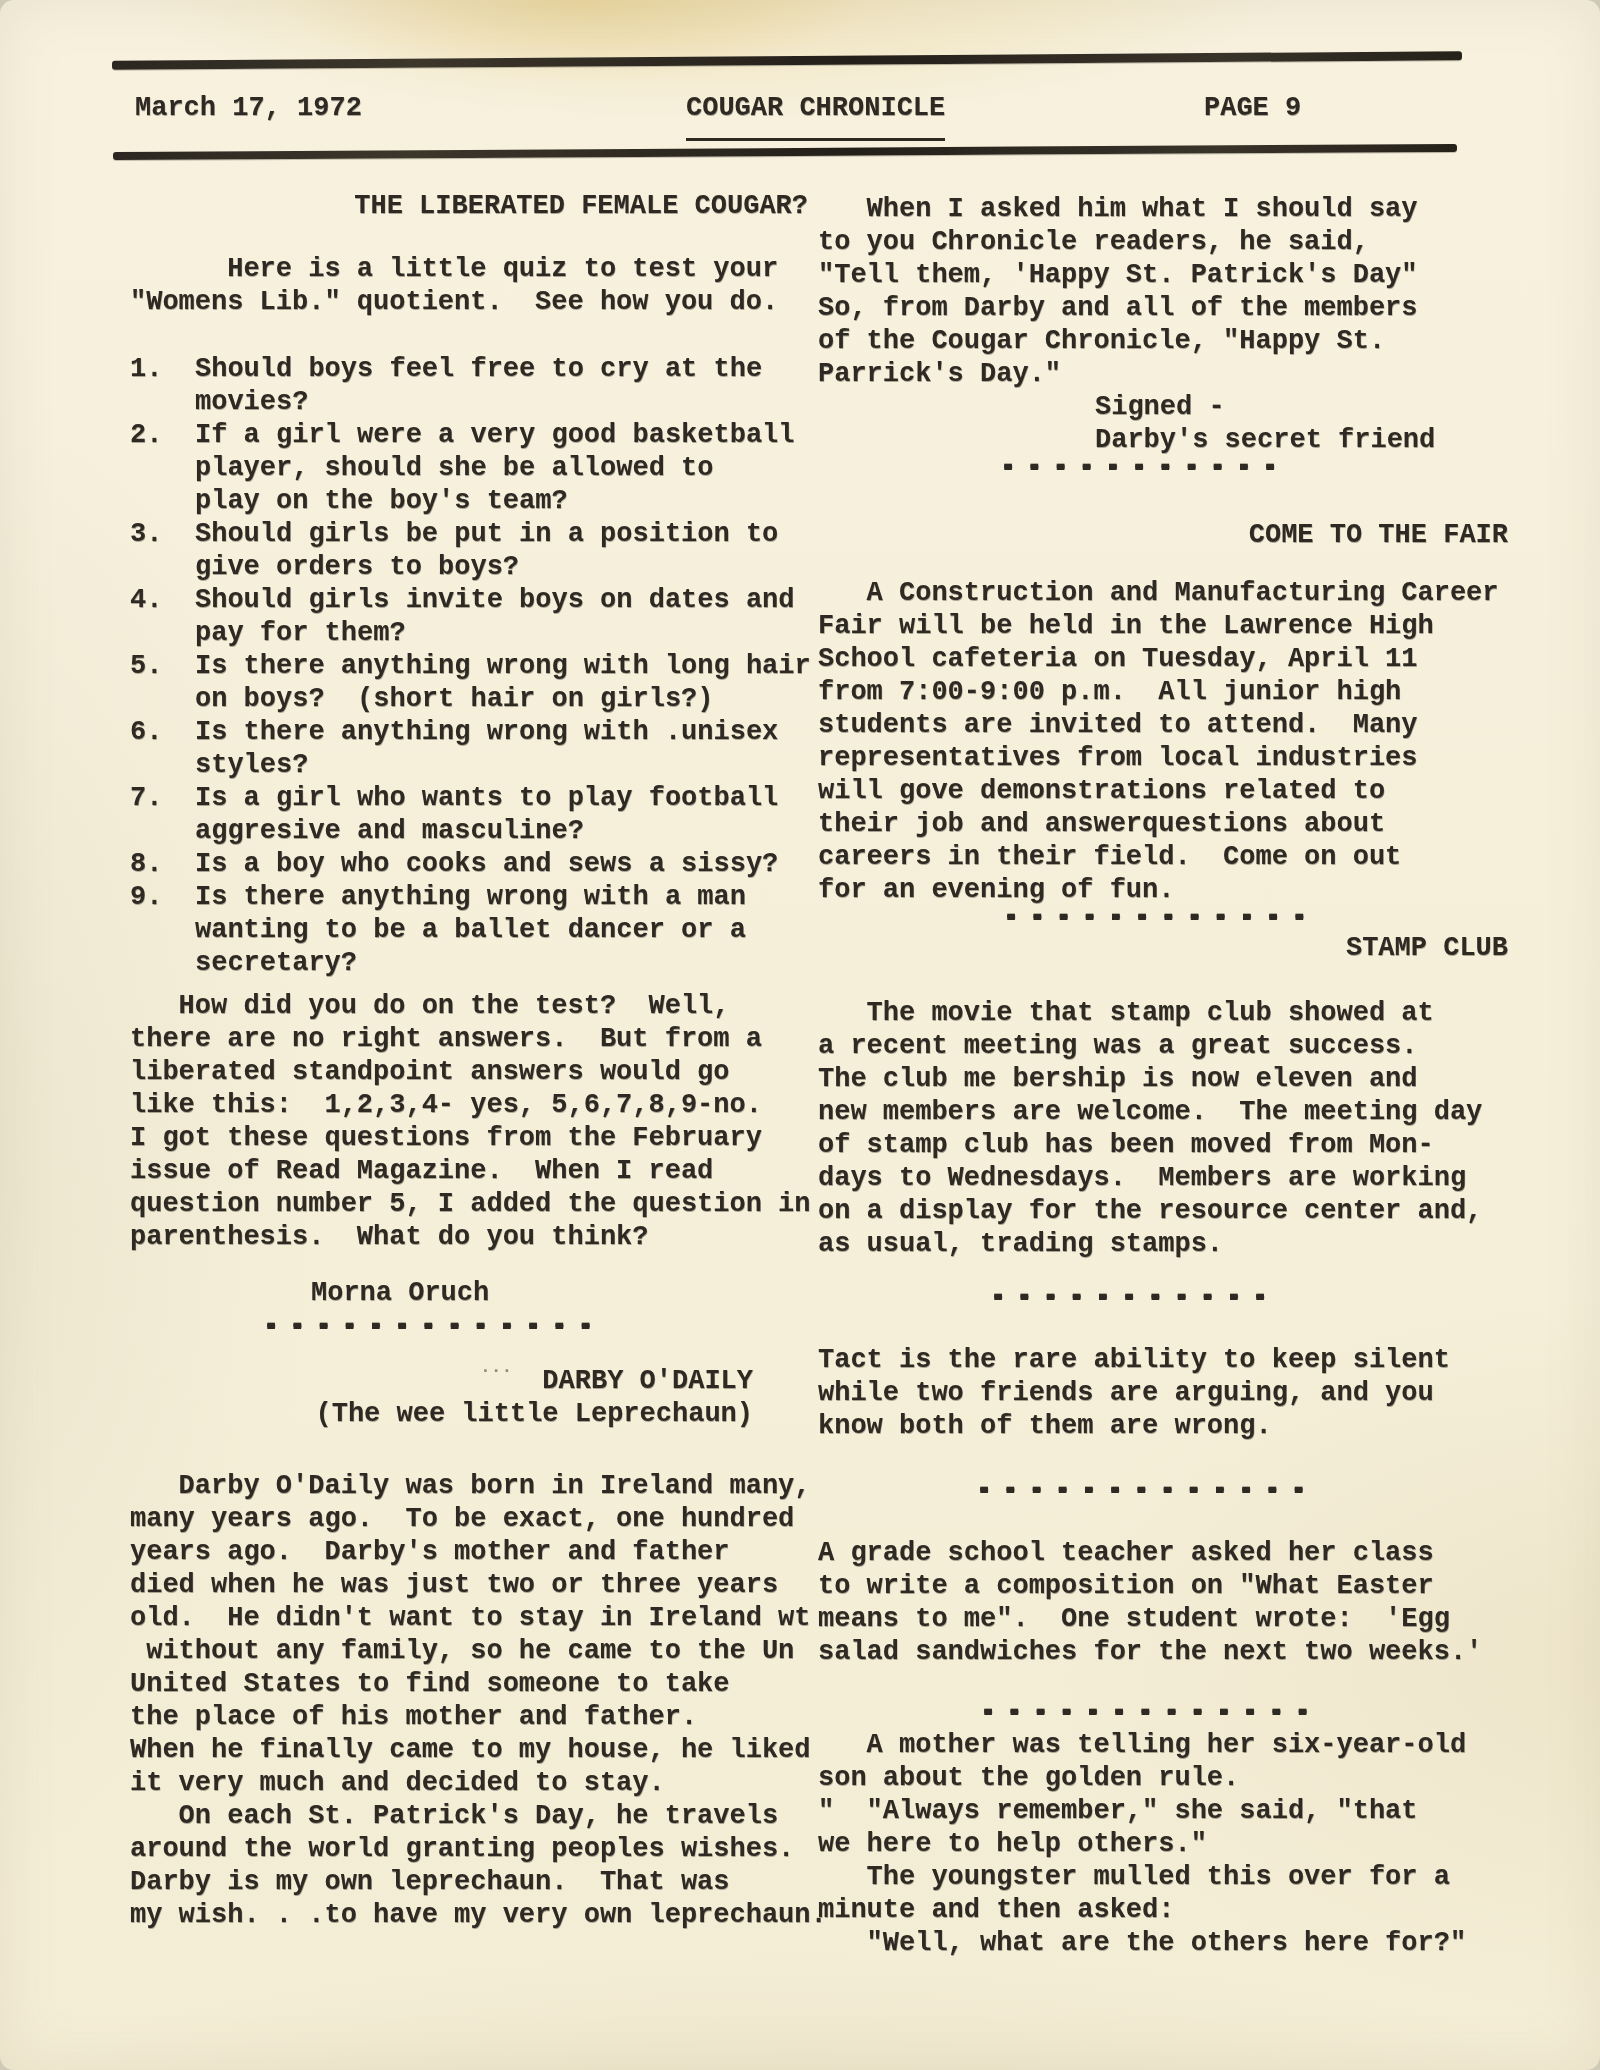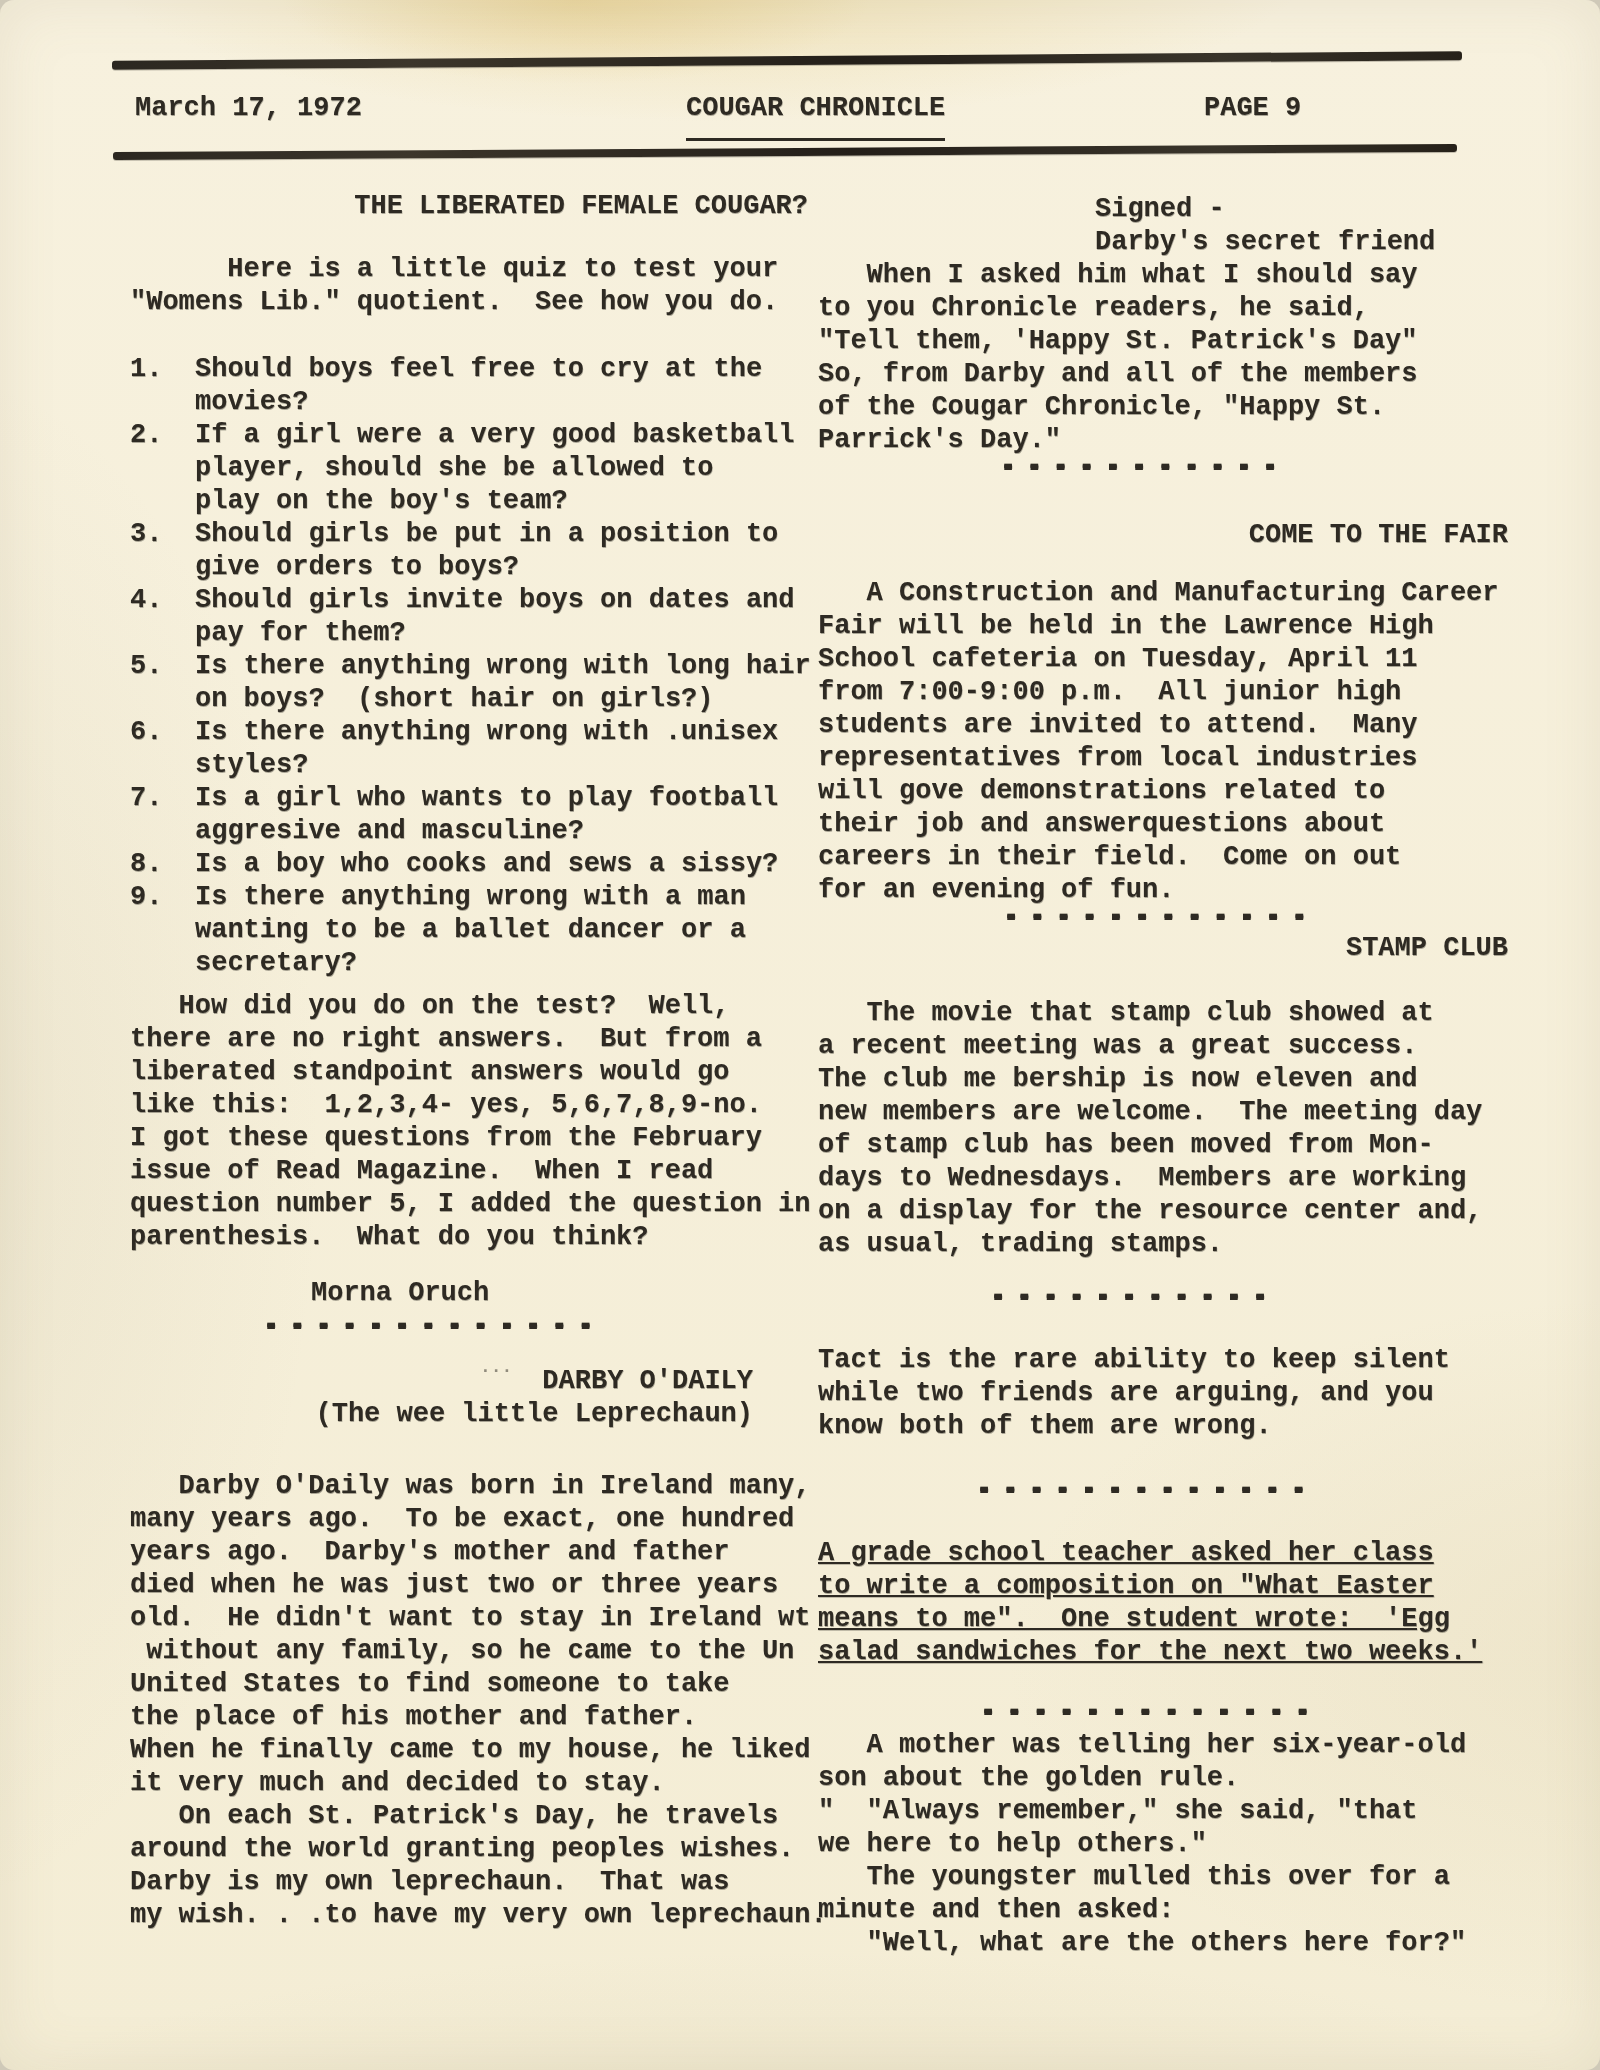--- a/index.html
+++ b/index.html
@@ -60,21 +60,21 @@
   .r-signed{margin-left:277px;}
   .r-div1{margin-top:2px;margin-left:182px;}
   .r-fair-h{margin-top:44px;}
   .r-fair{margin-top:25px;}
   .r-div2{margin-top:2px;margin-left:185px;}
   .r-stamp-h{margin-top:7px;}
   .r-stamp{margin-top:32px;}
   .r-div3{margin-top:28px;margin-left:172px;}
   .r-tact{margin-top:39px;}
   .r-div4{margin-top:39px;margin-left:158px;}
-  .r-teacher{margin-top:39px;text-decoration:underline;}
+  .r-teacher{margin-top:39px;}
   .r-div5{margin-top:35px;margin-left:162px;}
   .r-mother{margin-top:9px;}
 </style>
 </head>
 <body>
 
 <div class="paper"></div>
 
 <div class="rule rule1"></div>
 <div class="hdr">
@@ -163,28 +163,28 @@
 When he finally came to my house, he liked
 it very much and decided to stay.
    On each St. Patrick's Day, he travels
 around the world granting peoples wishes.
 Darby is my own leprechaun.  That was
 my wish. . .to have my very own leprechaun.</p>
   <span class="artifact">···</span>
 </div>
 
 <div class="col col-right">
-  <p class="t r-signed">Signed -
-Darby's secret friend</p>
   <p class="t">   When I asked him what I should say
 to you Chronicle readers, he said,
 "Tell them, 'Happy St. Patrick's Day"
 So, from Darby and all of the members
 of the Cougar Chronicle, "Happy St.
 Parrick's Day."</p>
+  <p class="t r-signed">Signed -
+Darby's secret friend</p>
   <p class="dash r-div1">-----------</p>
 
   <p class="t center r-fair-h">COME TO THE FAIR</p>
   <p class="t r-fair">   A Construction and Manufacturing Career
 Fair will be held in the Lawrence High
 School cafeteria on Tuesday, April 11
 from 7:00-9:00 p.m.  All junior high
 students are invited to attend.  Many
 representatives from local industries
 will gove demonstrations related to

